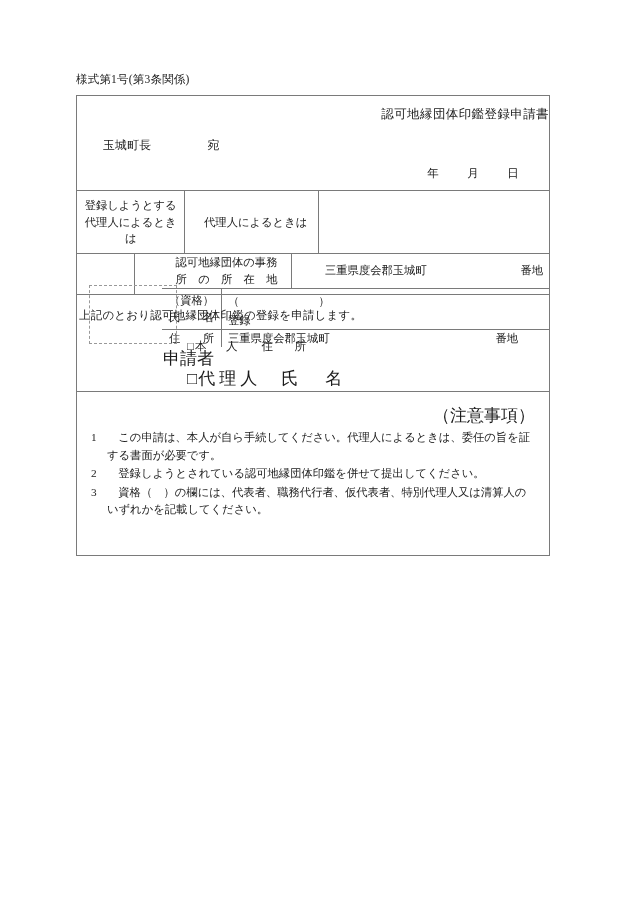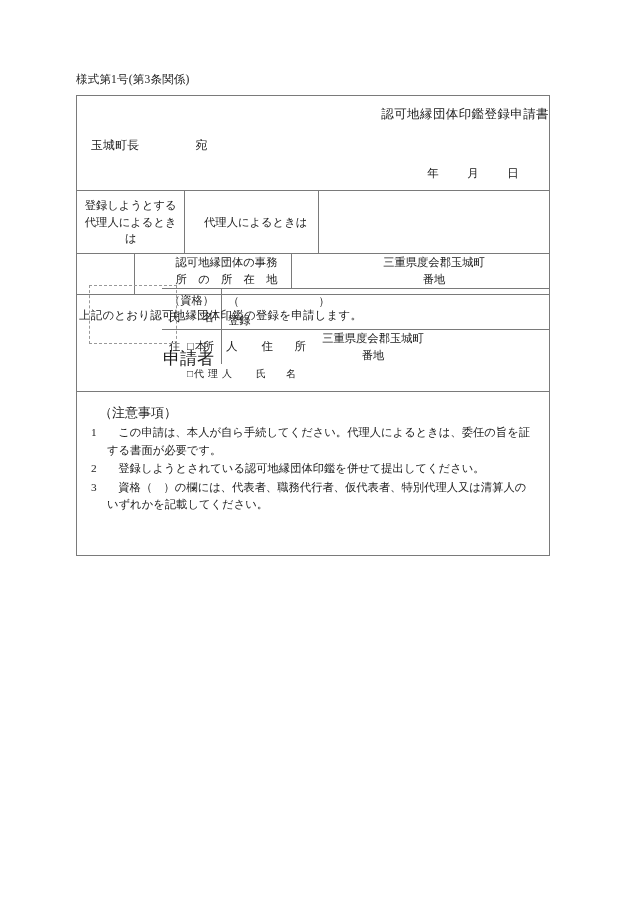--- a/index.html
+++ b/index.html
@@ -50,21 +50,21 @@
     position: absolute;
     left: 0;
     right: 0;
     top: 10px;
     text-align: right;
     font-size: 12.5px;
     letter-spacing: 0.4px;
   }
   .addressee {
     position: absolute;
-    left: 14px;
+    left: 26px;
     top: 42px;
     font-size: 11.8px;
     letter-spacing: 0.3px;
   }
   .addressee .to-word {
     display: inline-block;
     margin-left: 56px;
   }
   .date-line {
     position: absolute;
@@ -129,21 +129,20 @@
     display: block;
     text-align: center;
     width: 100%;
   }
   .stacked .l1, .stacked .l2 { display: block; }
   .cell-left {
     justify-content: flex-start;
   }
   .cell-split {
     justify-content: space-between;
-    flex-direction: column;
   }
   .paren-row {
     display: flex;
     flex-direction: column;
     justify-content: flex-start;
     align-items: stretch;
     padding-top: 4px;
   }
   .paren-top {
     font-size: 11.3px;
@@ -187,39 +186,40 @@
   .opt1 {
     position: absolute;
     left: 110px;
     top: 44px;
     font-size: 11.5px;
   }
   .opt2 {
     position: absolute;
     left: 110px;
     top: 72px;
-    font-size: 10px;
+    font-size: 17px;
   }
   .opt-box { margin-right: 1px; }
   .opt-name { letter-spacing: 4px; text-align: right; }
   .opt-field {
     display: inline-block;
     margin-left: 20px;
     letter-spacing: 5px;
   }
   
   .notes-block {
     height: 163px;
     box-sizing: border-box;
     position: relative;
     padding: 12px 14px 0 14px;
   }
   .notes-title {
-    font-size: 13px;
+    font-size: 17px;
     margin: 0 0 2px 8px;
+    text-align: right;
   }
   .note-item {
     display: flex;
     font-size: 11.3px;
     line-height: 1.55;
     margin-bottom: 1px;
   }
   .note-num {
     width: 16px;
     flex: 0 0 16px;

